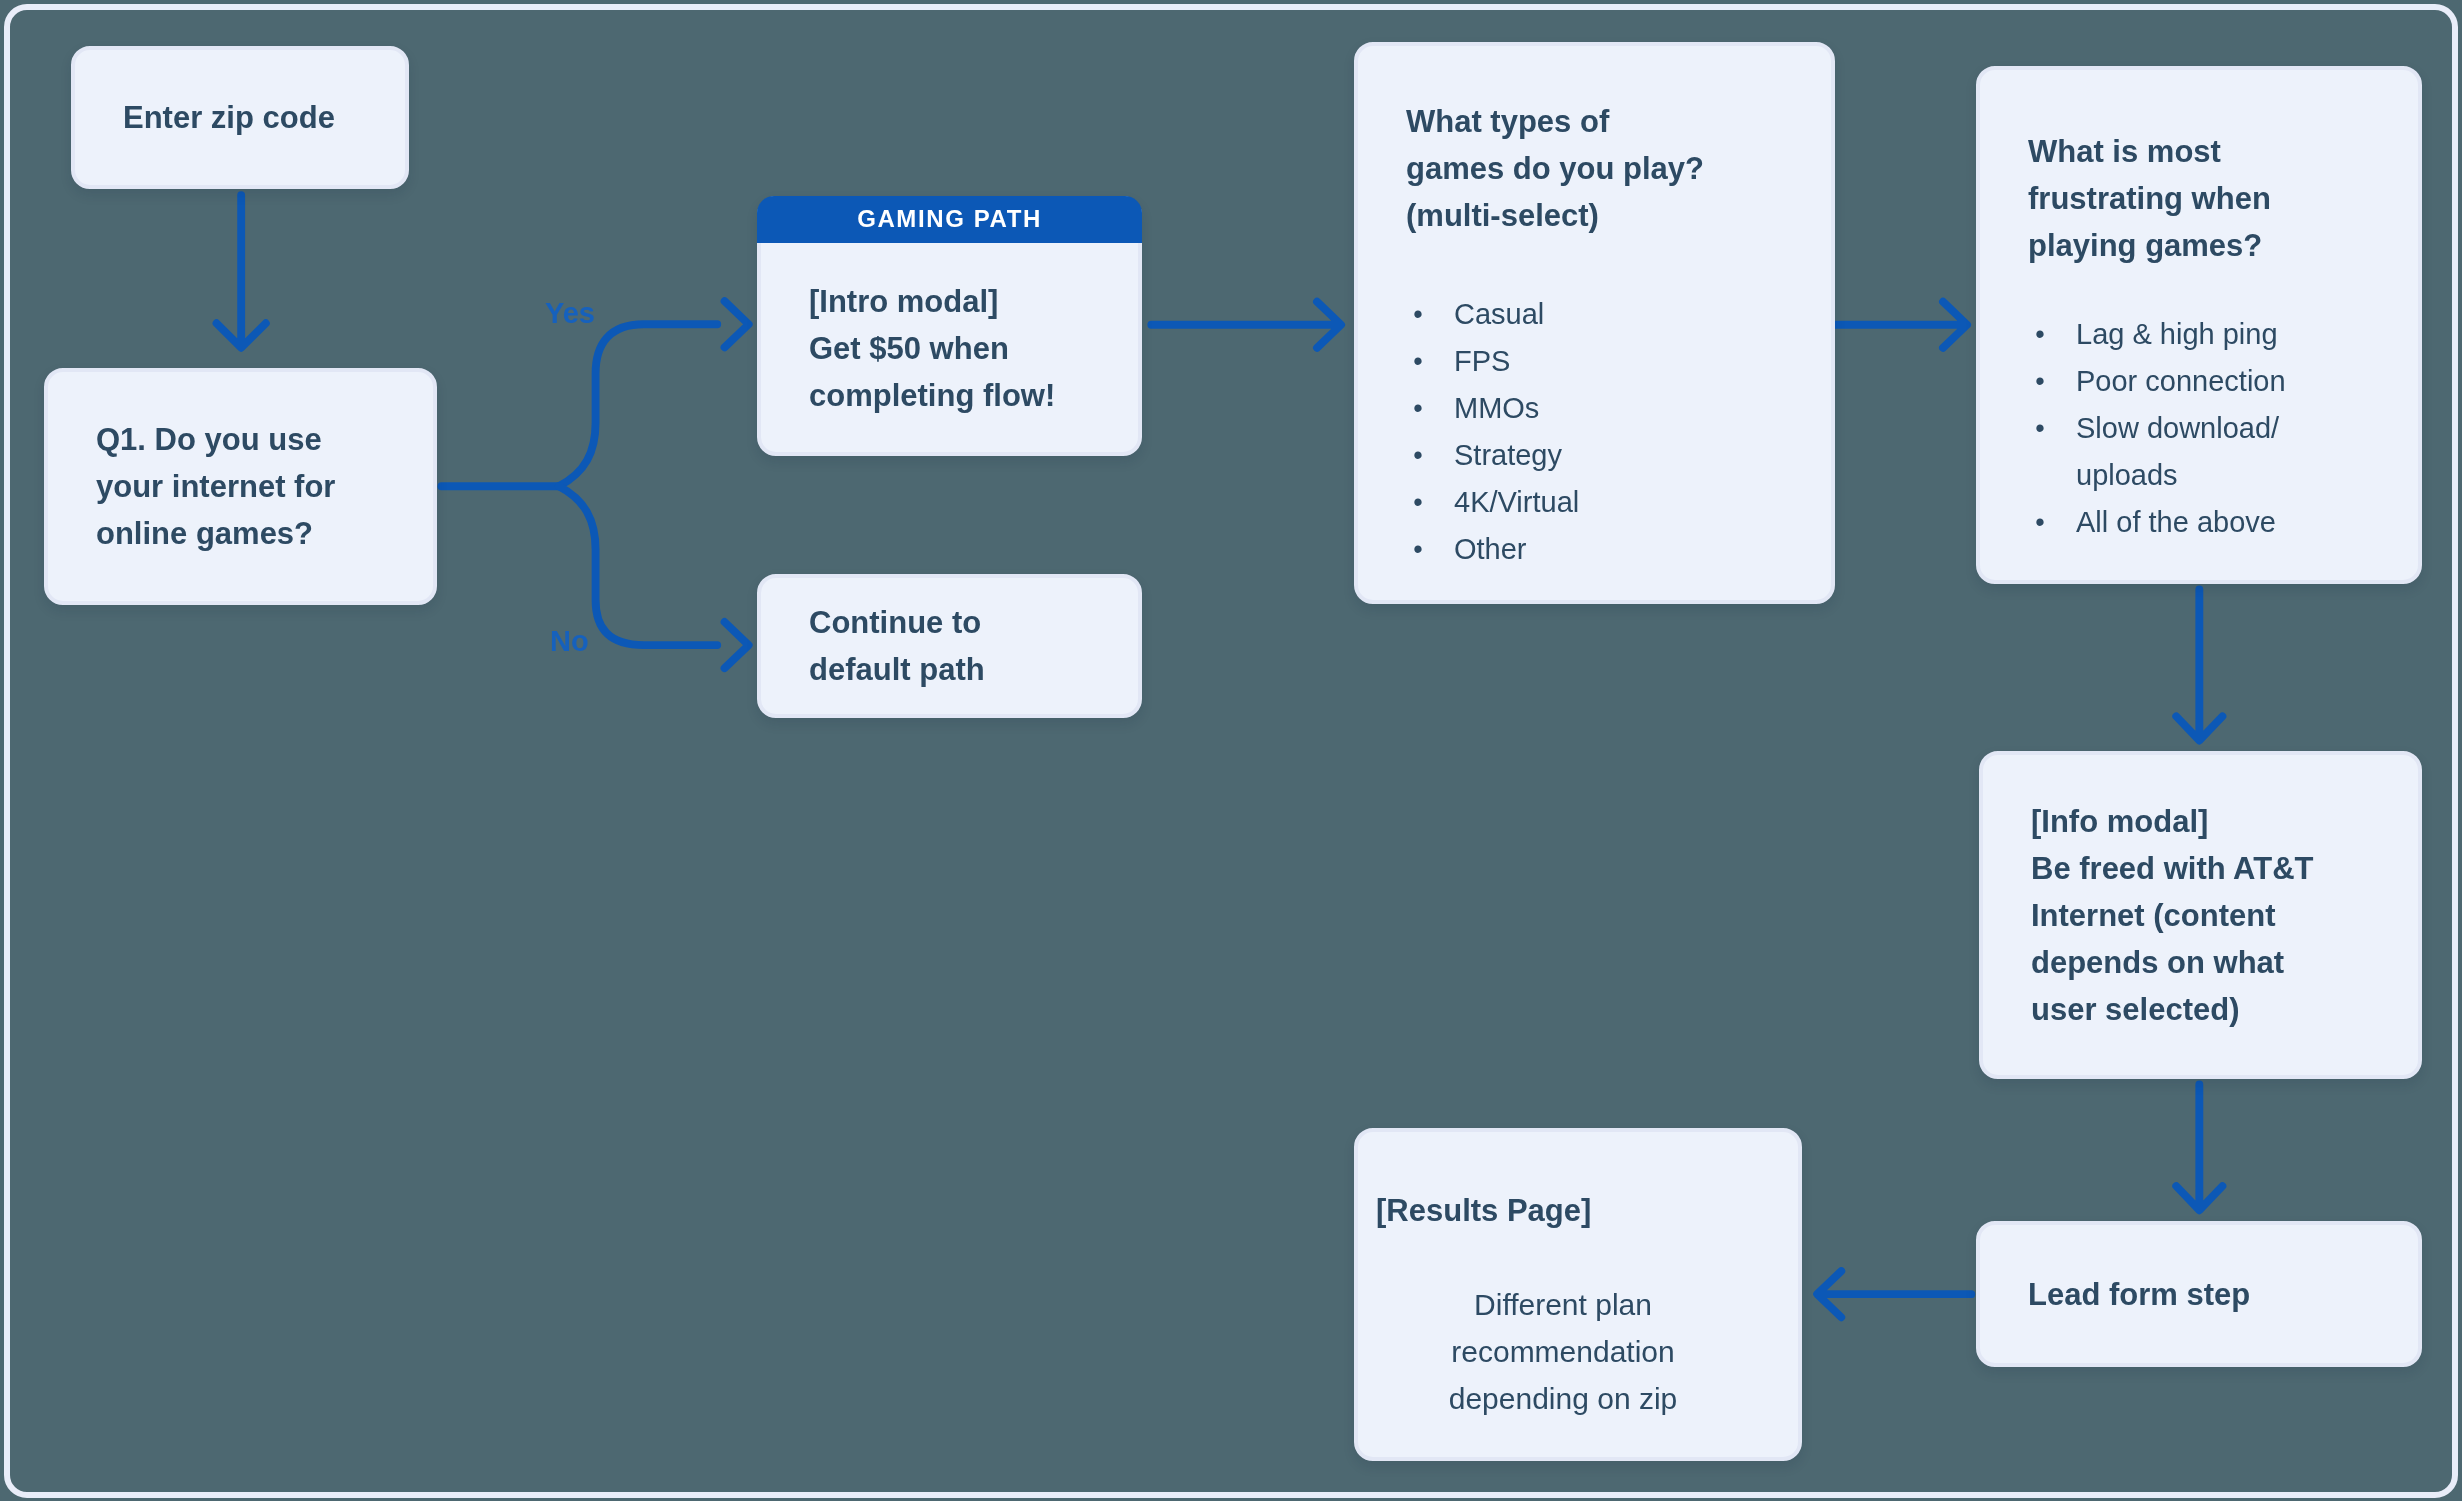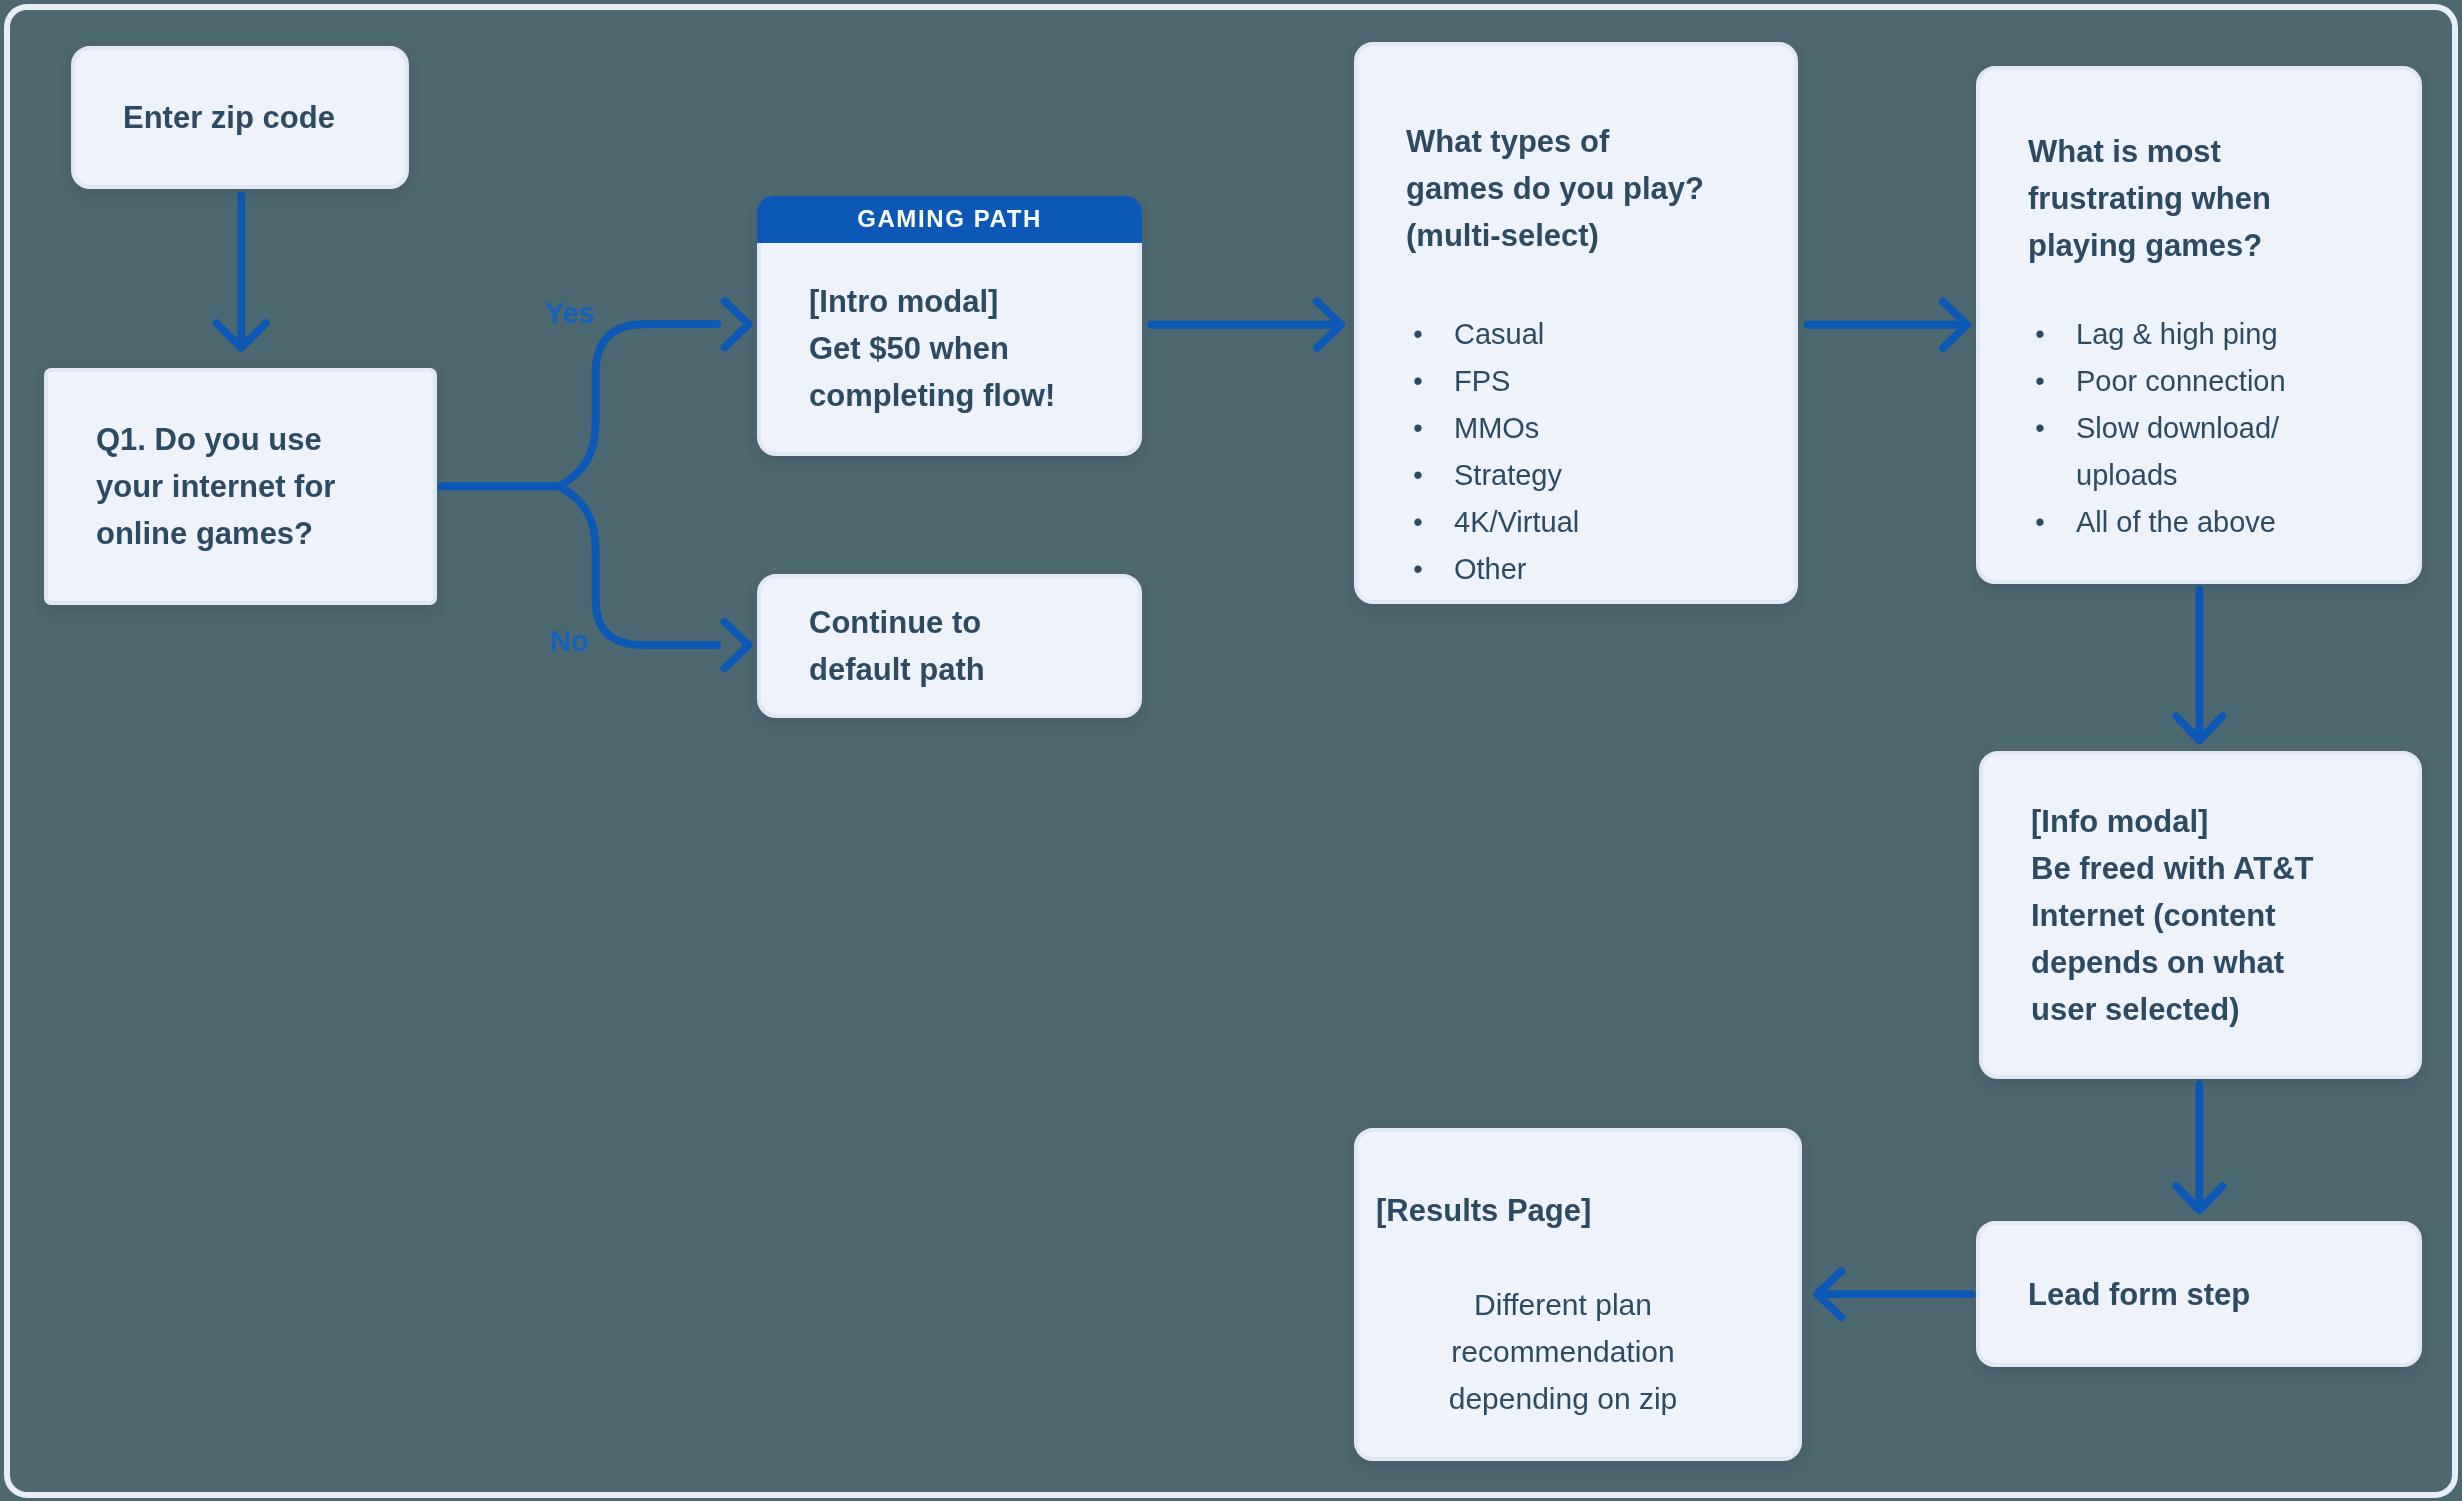--- a/index.html
+++ b/index.html
@@ -40,33 +40,33 @@
     padding:21px 48px;
     color:var(--text);
   }
   .card.top{justify-content:flex-start;}
   .t{white-space:pre-line;}
   .title{font-weight:700;font-size:31px;line-height:47px;}
   .body-text{font-weight:400;font-size:30px;line-height:47px;}
   .center-x{align-items:flex-start;}
   
   .node-enter-zip{left:71px;top:46px;width:338px;height:143px;}
-  .node-q1{left:44px;top:368px;width:393px;height:237px;border-radius:7px;}
+  .node-q1{left:44px;top:368px;width:393px;height:237px;}
   .node-gaming{left:757px;top:196px;width:385px;height:260px;padding:0;justify-content:flex-start;border-radius:19px;}
   .gaming-header{
     height:47px;margin:-4.2px -4.2px 13px -4.2px;
     background:var(--header-bar);
     border-radius:17px 17px 0 0;
     color:var(--header-text);
     font-weight:700;font-size:24px;letter-spacing:1.6px;
     display:flex;align-items:center;justify-content:center;
   }
   .gaming-body{flex:1;display:flex;flex-direction:column;justify-content:center;padding:5.2px 48px 15.7px 48px;}
   .node-default{left:757px;top:574px;width:385px;height:144px;}
-  .node-games{left:1354px;top:42px;width:444px;height:562px;padding-top:72px;}
+  .node-games{left:1354px;top:42px;width:481px;height:562px;padding-top:52px;}
   .node-frustrations{left:1976px;top:66px;width:446px;height:518px;padding-top:58px;}
   .node-info{left:1979px;top:751px;width:443px;height:328px;}
   .node-lead{left:1976px;top:1221px;width:446px;height:146px;}
   .node-results{left:1354px;top:1128px;width:448px;height:333px;padding-top:55px;padding-left:18px;}
   .node-games .bullets{margin-top:52px;}
   .node-frustrations .bullets{margin-top:42px;}
   .node-results .body-text{margin-top:47px;text-align:center;}
   ul.bullets{list-style:none;margin:0;padding:0;}
   ul.bullets li{
     position:relative;

